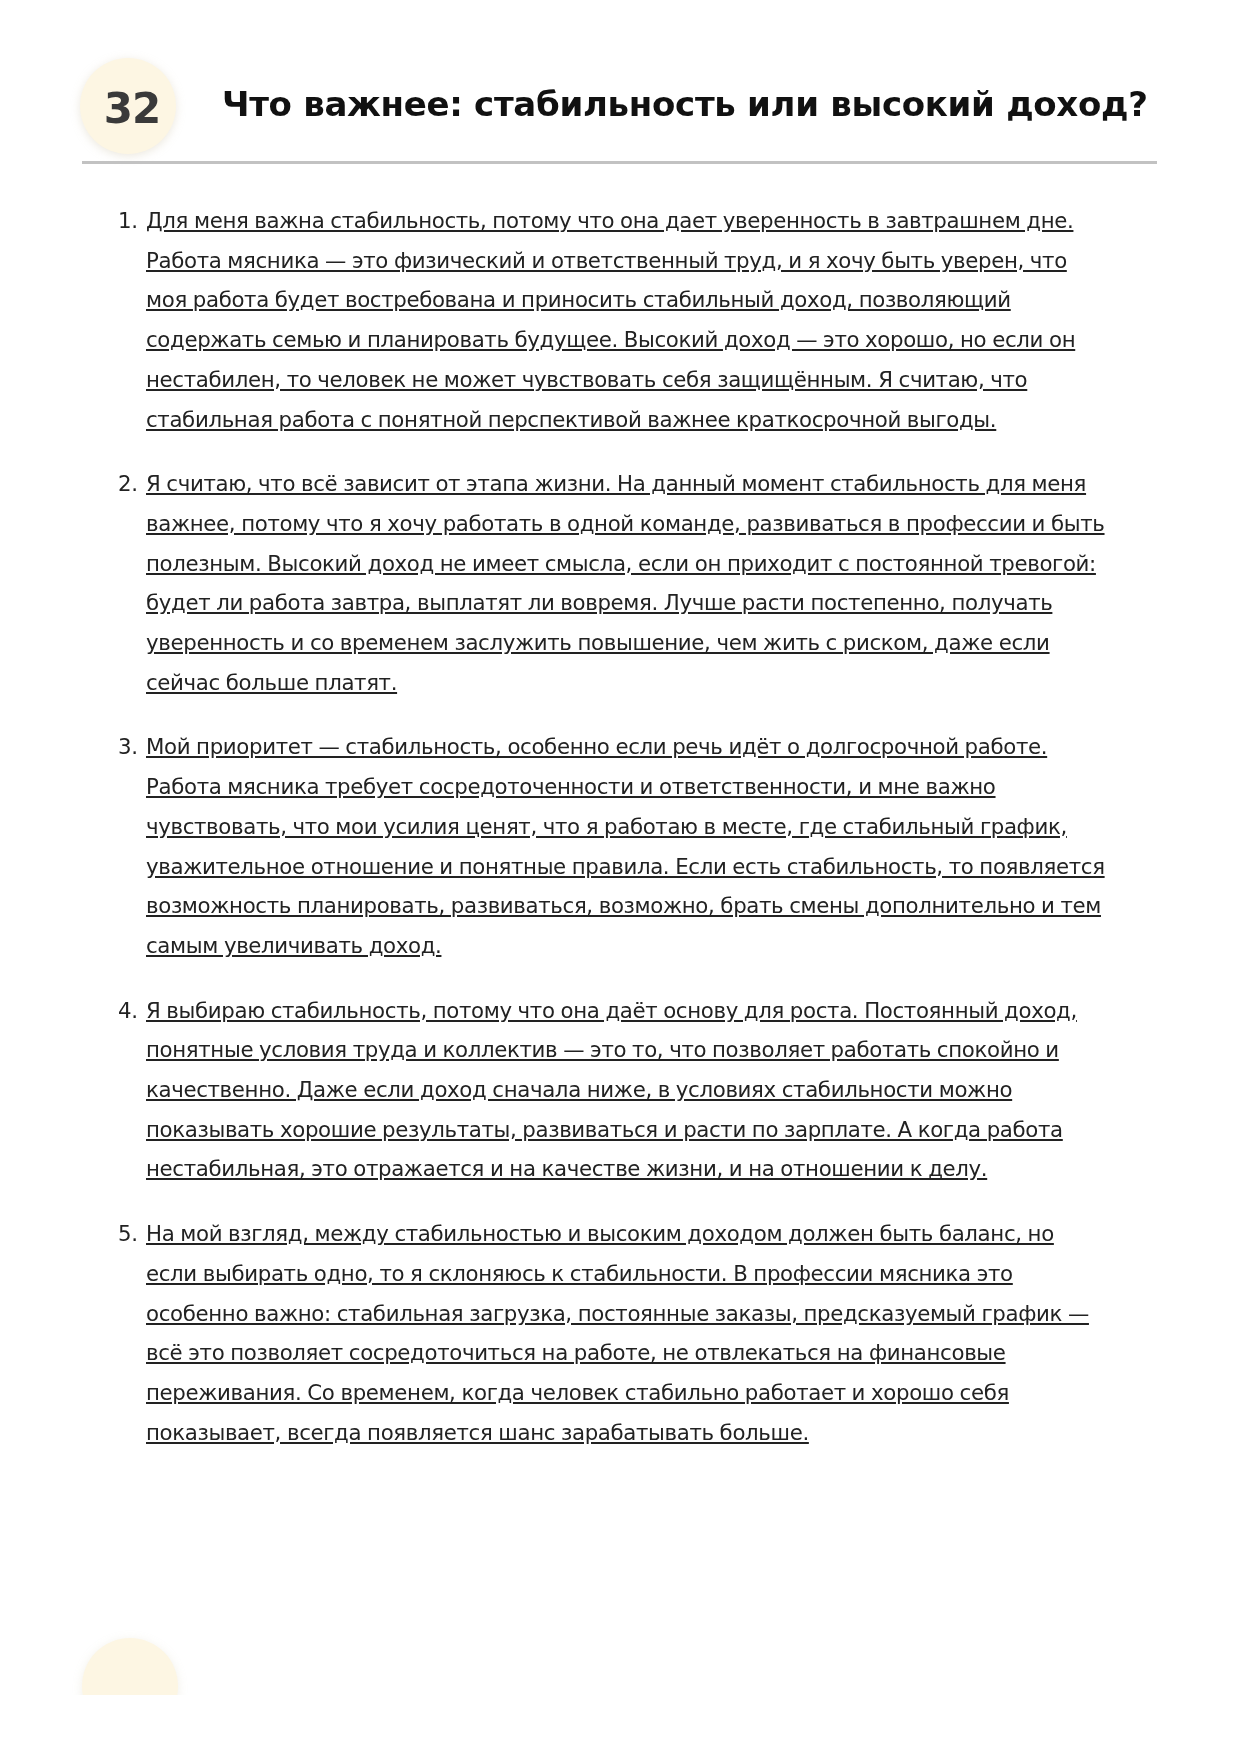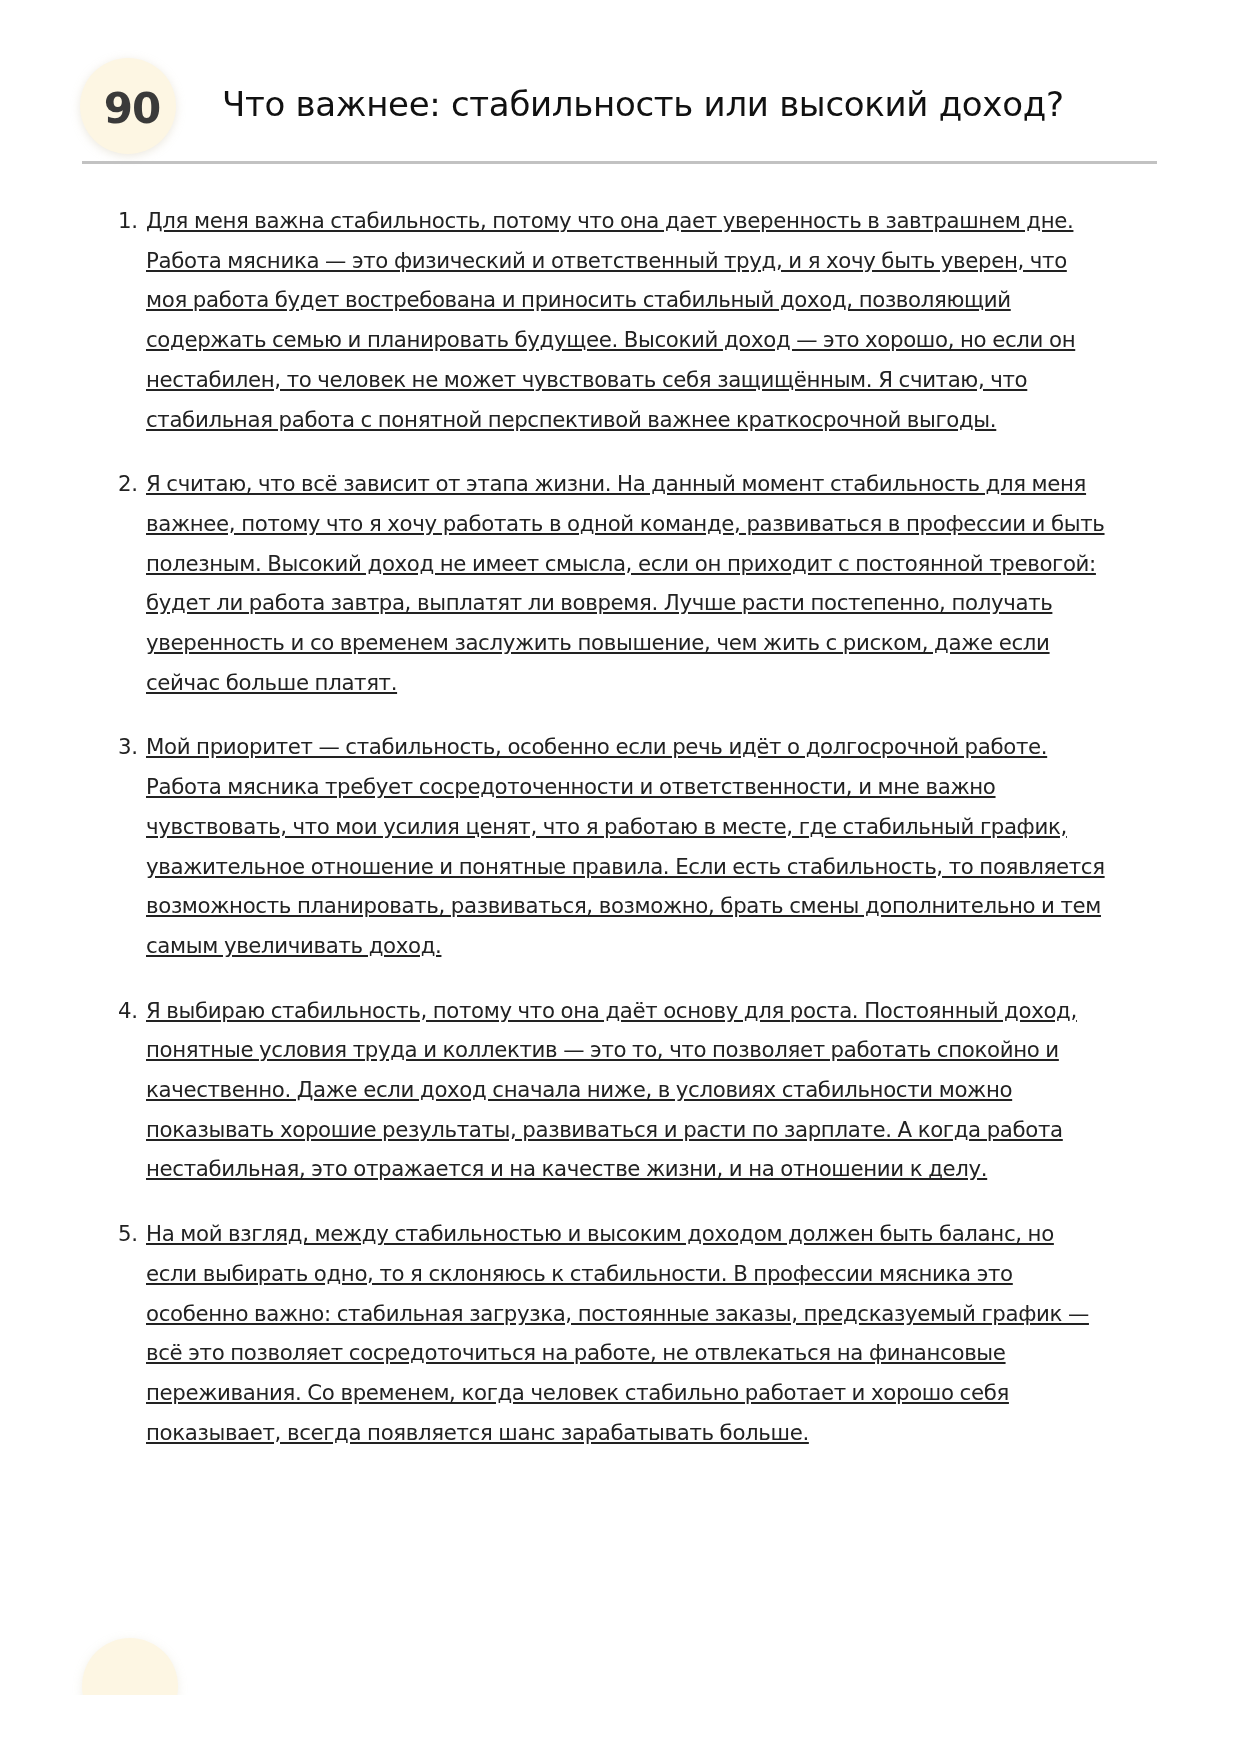--- a/index.html
+++ b/index.html
@@ -48,21 +48,21 @@
       color: #3a3a3a;
       letter-spacing: -1px;
       margin-left: 8px;
       margin-top: 4px;
     }
     .title {
       position: absolute;
       left: 142px;
       top: 28px;
       font-family: "DejaVu Sans", sans-serif;
-      font-weight: normal;
+      font-weight: bold;
       font-size: 34px;
       color: #111111;
       white-space: nowrap;
       letter-spacing: -0.3px;
     }
     .divider {
       position: absolute;
       left: 82px;
       top: 161px;
       width: 1075px;
@@ -116,21 +116,21 @@
       background: #ffffff;
     }
   </style>
 </head>
 <body>
 
 <div class="page">
 
   <div class="header">
     <div class="badge">
-      <span class="badge-number">90</span>
+      <span class="badge-number">32</span>
     </div>
     <h1 class="title">Что важнее: стабильность или высокий доход?</h1>
   </div>
 
   <div class="divider"></div>
 
   <ol class="answers">
     <li class="answer">
       <span class="answer-num">1.</span>
       <span class="answer-text">Для меня важна стабильность, потому что она дает уверенность в завтрашнем дне.

